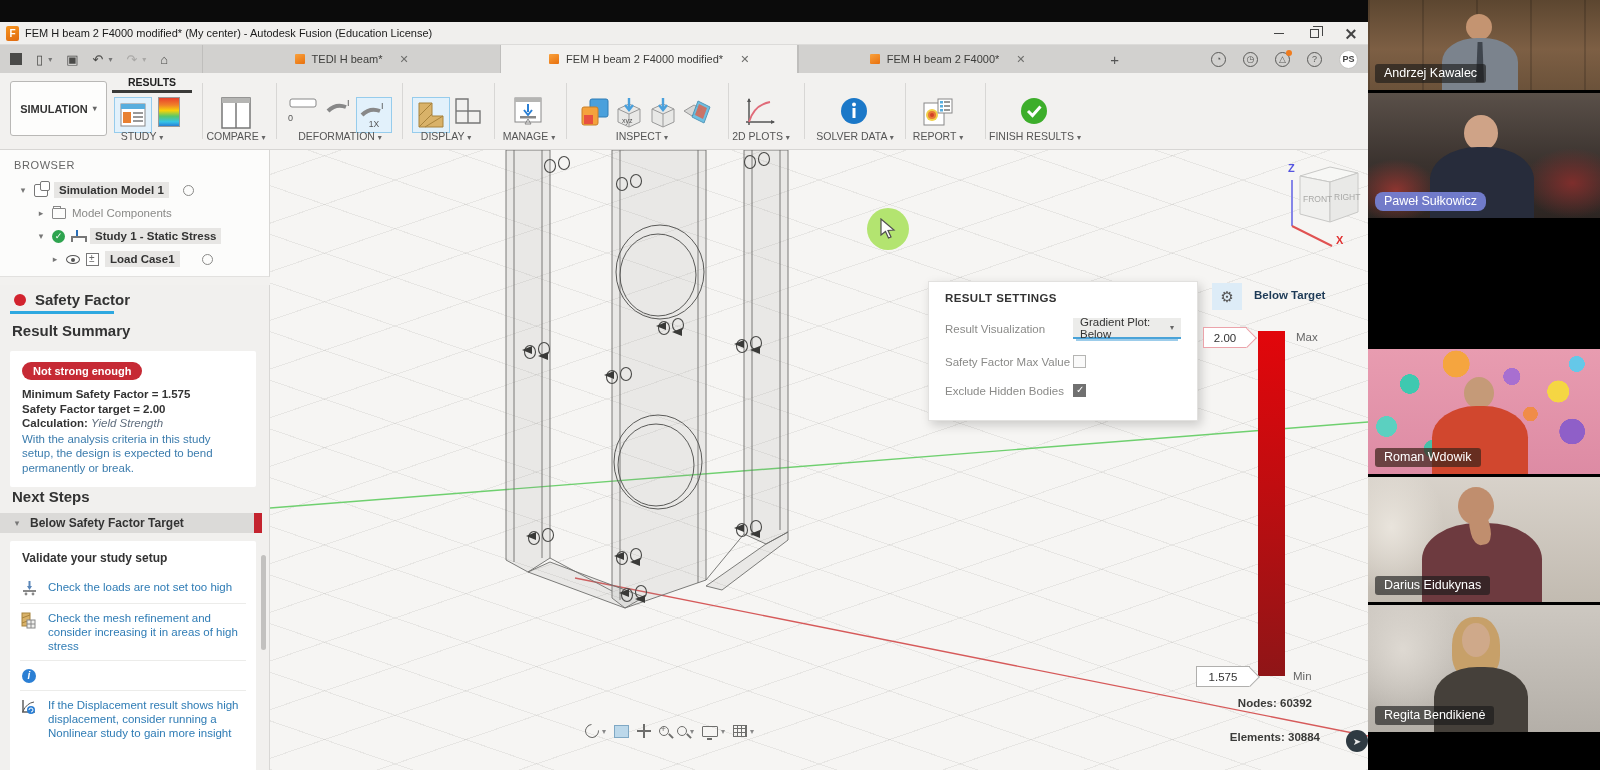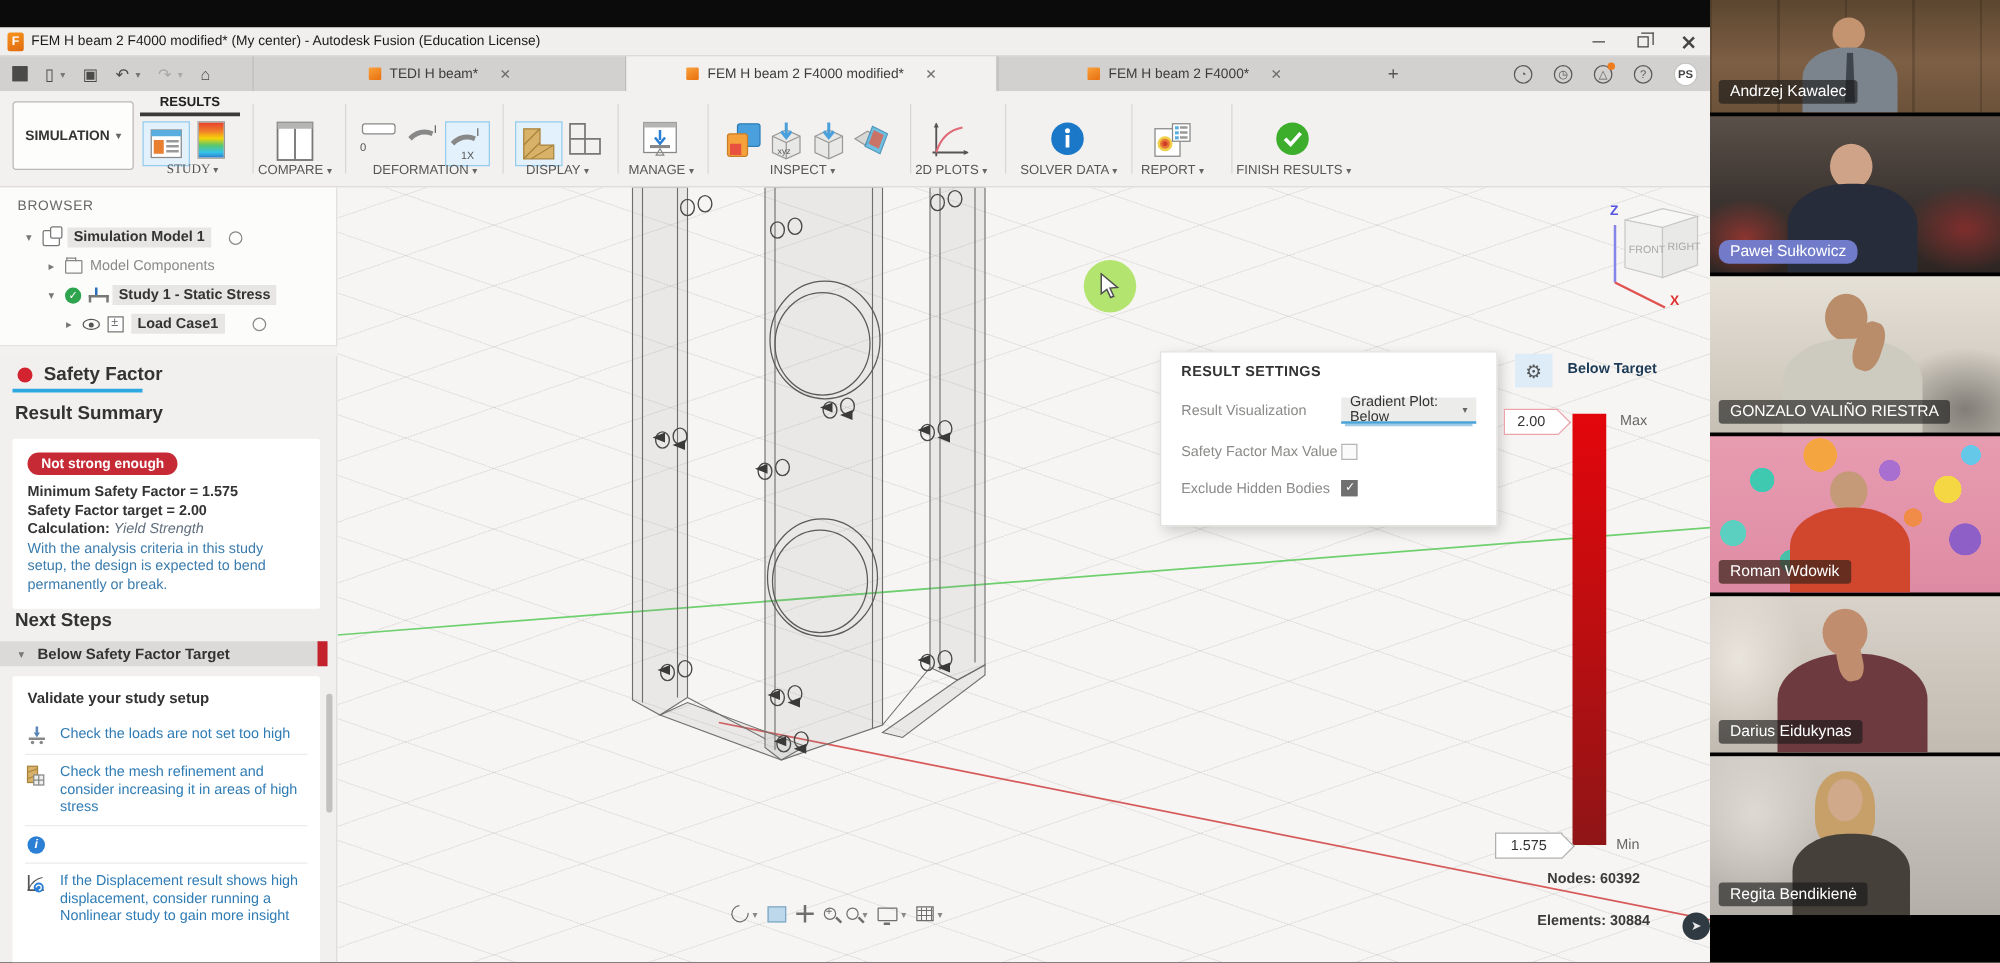--- a/index.html
+++ b/index.html
@@ -278,21 +278,21 @@
             <rect x="1" y="1" width="24" height="5" fill="#58aede"></rect>
             <rect x="3" y="9" width="8" height="11" fill="#e88030"></rect>
             <rect x="13" y="9" width="10" height="2" fill="#999"></rect>
             <rect x="13" y="13" width="10" height="2" fill="#999"></rect>
             <rect x="13" y="17" width="10" height="2" fill="#999"></rect>
           </svg>
       </div>
       <div class="tool-ic" style="left:158px;">
           <div class="rainbow"></div>
         </div>
-      <div class="tgroup-label" style="left:112px; width:84px;font-family:Liberation Serif, serif;"><span>STUDY</span> <span class="caret">▾</span></div>
+      <div class="tgroup-label" style="left:100px; width:84px;"><span>STUDY</span> <span class="caret">▾</span></div>
       <div class="tsep" style="left:202px;"></div>
 
       <div class="tool-ic" style="left:221px;">
         <svg width="30" height="32" viewBox="0 0 30 32">
             <rect x="1" y="1" width="28" height="30" fill="#fff" stroke="#777" stroke-width="1.5"></rect>
             <rect x="1" y="1" width="28" height="5" fill="#b5b5b3"></rect>
             <line x1="15" y1="6" x2="15" y2="31" stroke="#777" stroke-width="1.5"></line>
           </svg>
       </div>
       <div class="tgroup-label" style="left:205px; width:62px;"><span>COMPARE</span> <span class="caret">▾</span></div>
@@ -689,25 +689,20 @@
     <div class="tile t1">
       <div class="head"></div>
       <div class="torso"></div>
       <div class="name-label">Andrzej Kawalec</div>
     </div>
     <div class="tile t2">
       <div class="head"></div>
       <div class="torso"></div>
       <div class="name-label">Paweł Sułkowicz</div>
     </div>
-    <div class="tile t3">
-      <div class="head"></div>
-      <div class="torso"></div>
-      <div class="name-label">GONZALO VALIÑO RIESTRA</div>
-    </div>
     <div class="tile t5">
       <div class="head"></div>
       <div class="torso"></div>
       <div class="name-label">Darius Eidukynas</div>
     </div>
     <div class="tile t4">
       <div class="head"></div>
       <div class="torso"></div>
       <div class="name-label">Roman Wdowik</div>
     </div>

